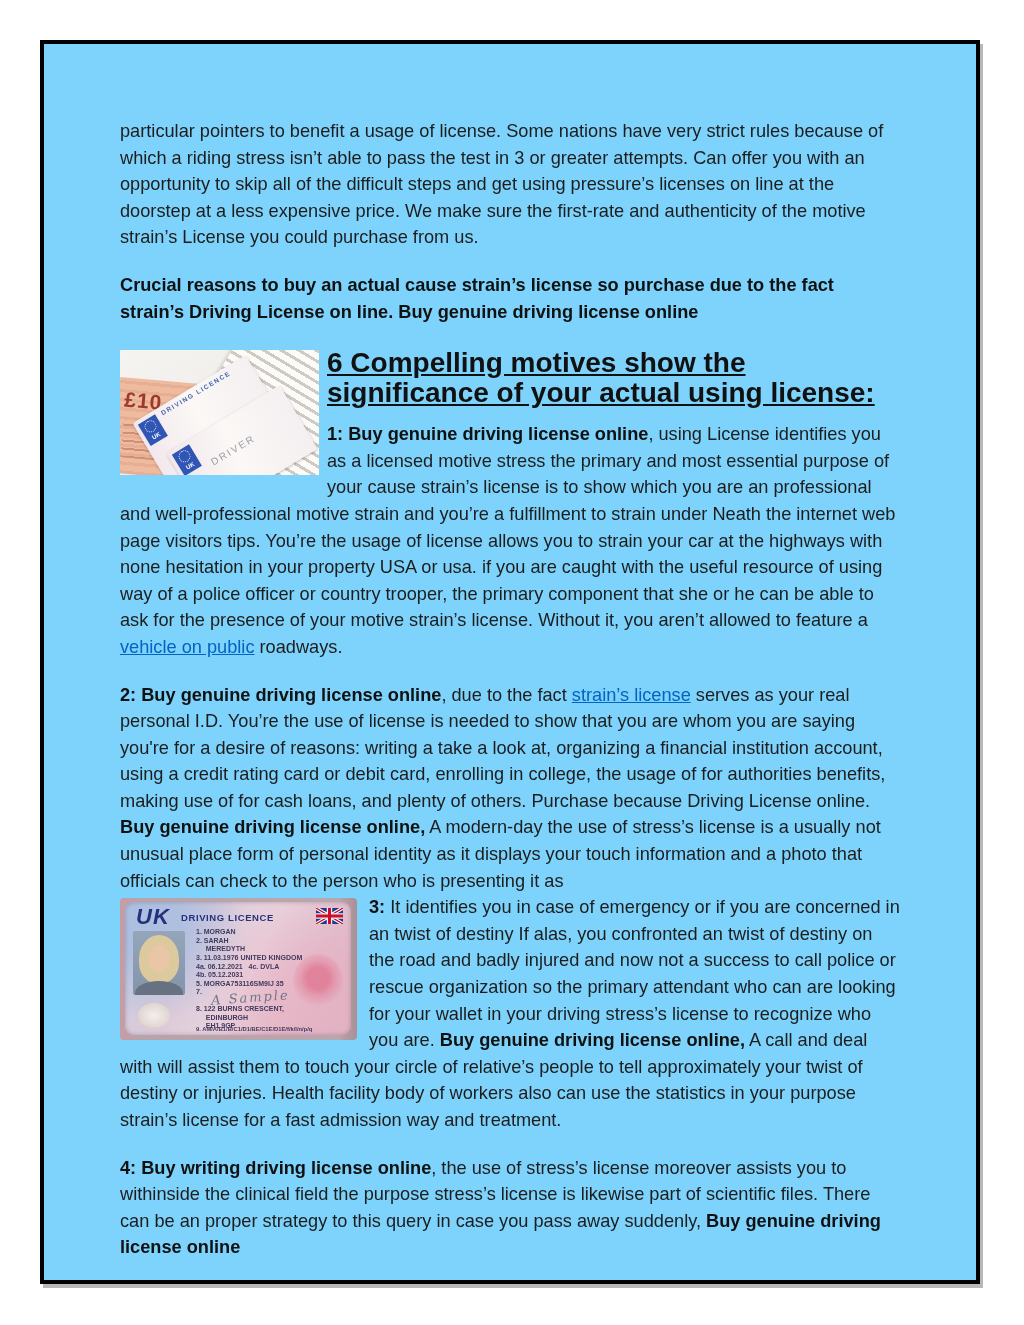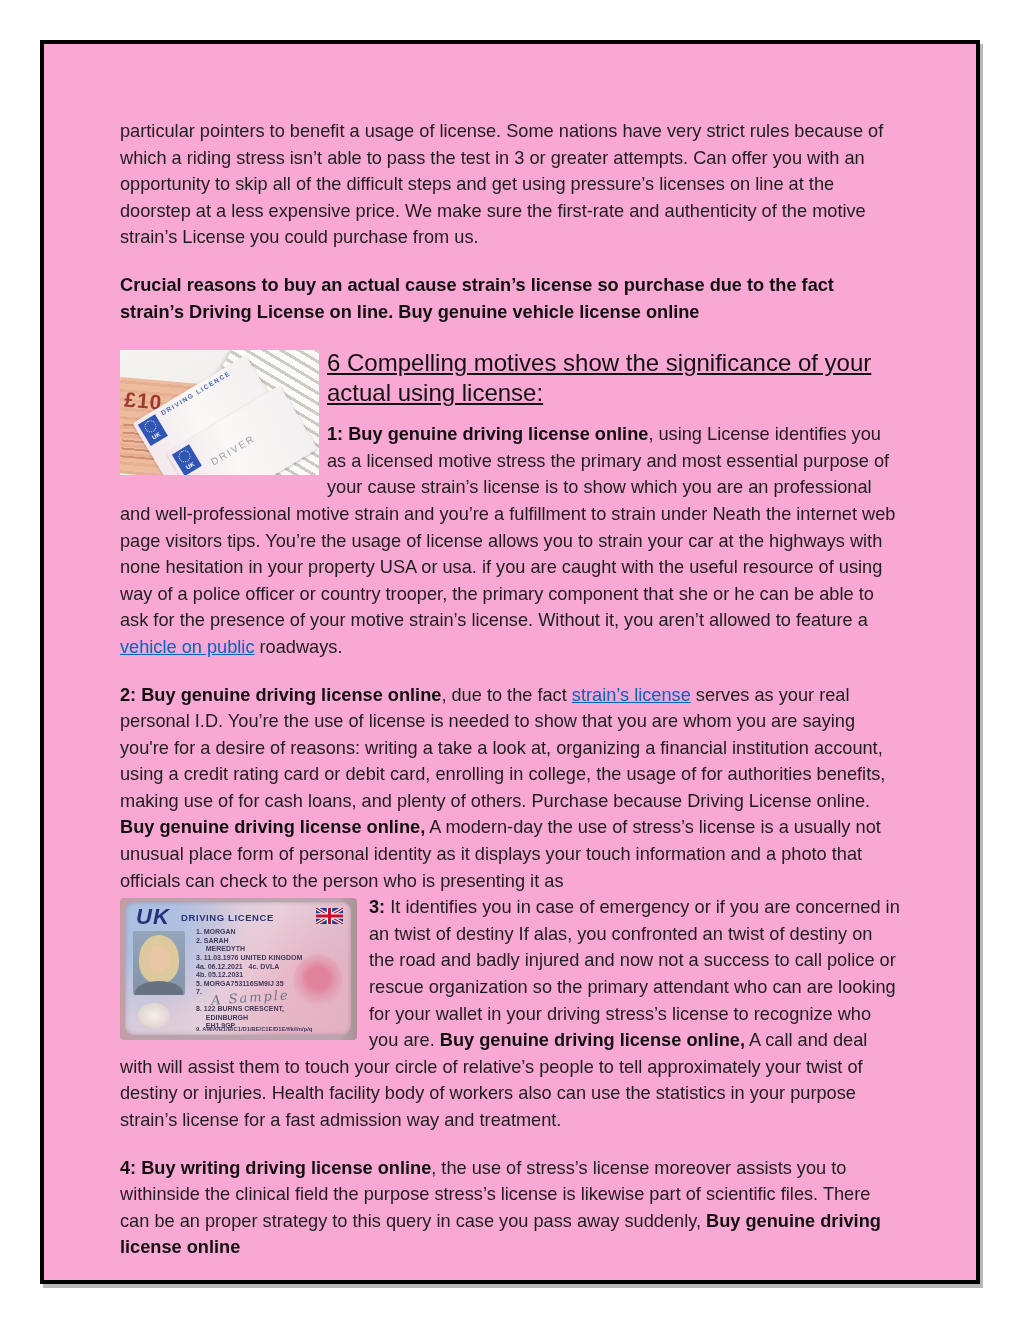--- a/index.html
+++ b/index.html
@@ -1,33 +1,33 @@
 <!DOCTYPE html>
 <html><head>
 <meta charset="utf-8">
 <style>
   html,body { margin:0; padding:0; background:#ffffff; }
   body { width:1024px; height:1325px; position:relative; font-family:"Liberation Sans", sans-serif; }
 
   .page {
     position:absolute; left:40px; top:40px; width:940px; height:1244px;
-    box-sizing:border-box; border:4px solid #000; background:#f9a8d4;
+    box-sizing:border-box; border:4px solid #000; background:#7dd3fc;
     box-shadow:3px 4px 0 rgba(0,0,0,0.28);
     padding:74px 74px 20px 76px; overflow:hidden;
   }
 
   .para { font-size:18.2px; line-height:26.6px; color:#1d1d1d; margin:0 0 21px 0; }
   .para .b, .b { font-weight:bold; color:#111; }
   .link { color:#0563c1; text-decoration:underline; cursor:pointer; }
 
   .sec { overflow:hidden; margin:0 0 21px 0; }
   .sec .para { margin-bottom:0; }
 
   .sec-heading {
-    font-size:24px; line-height:30px; font-weight:normal; color:#111;
+    font-size:28px; line-height:30px; font-weight:bold; color:#111;
     text-decoration:underline; margin:2px 0 13px 0;
   }
 
   .center-line { text-align:center; padding-right:190px; margin-top:0; }
 
   
   .img-money {
     float:left; width:199px; height:125px; margin:4px 8px 4px 0;
     position:relative; overflow:hidden;
     background:linear-gradient(150deg,#f6f4f1 0%,#efeceb 55%,#e7e3df 100%);
@@ -94,21 +94,21 @@
   .lc-holo { position:absolute; left:13px; bottom:7px; width:32px; height:25px; border-radius:50%;
     background:radial-gradient(#f7f3ee 0%,#ded2ca 80%); opacity:.9; }
 </style>
 </head>
 <body>
 
 <div class="page">
 
   <p class="para"><span>particular pointers to benefit a usage of license. Some nations have very strict rules because of which a riding stress isn’t able to pass the test in 3 or greater attempts. Can offer you with an opportunity to skip all of the difficult steps and get using pressure’s licenses on line at the doorstep at a less expensive price. We make sure the first-rate and authenticity of the motive strain’s License you could purchase from us.</span></p>
 
-  <p class="para"><span class="b">Crucial reasons to buy an actual cause strain’s license so purchase due to the fact strain’s Driving License on line. Buy genuine vehicle license online</span></p>
+  <p class="para"><span class="b">Crucial reasons to buy an actual cause strain’s license so purchase due to the fact strain’s Driving License on line. Buy genuine driving license online</span></p>
 
   <div class="sec">
     <div class="img-money">
       <div class="mi-note">
         <span class="mi-pound">£10</span>
         <span class="mi-notelines"></span>
       </div>
       <div class="mi-paper"></div>
       <div class="mi-card mi-card1">
         <span class="mi-badge">UK</span>

